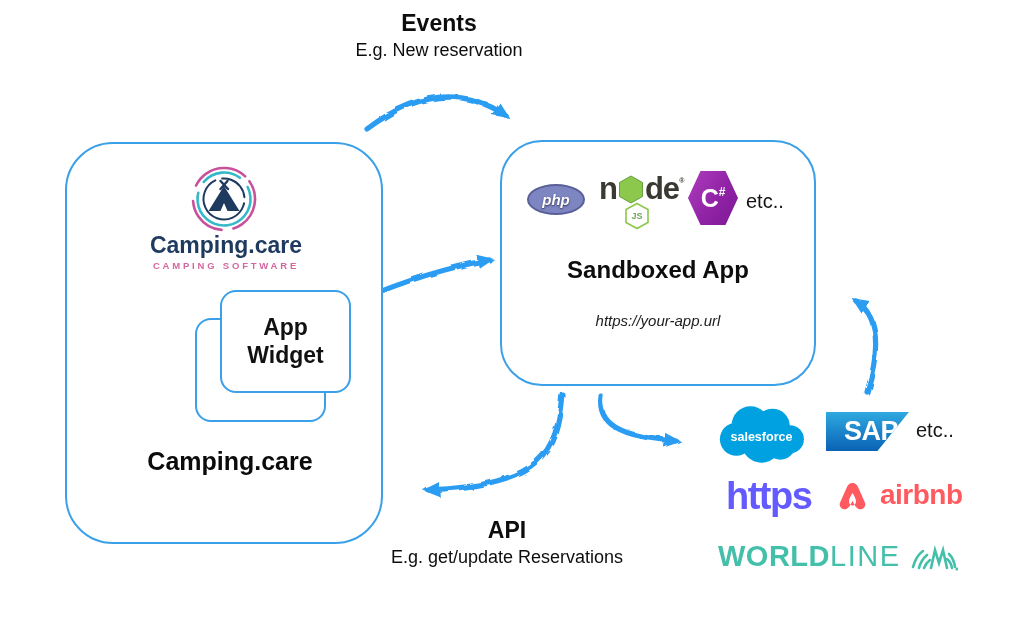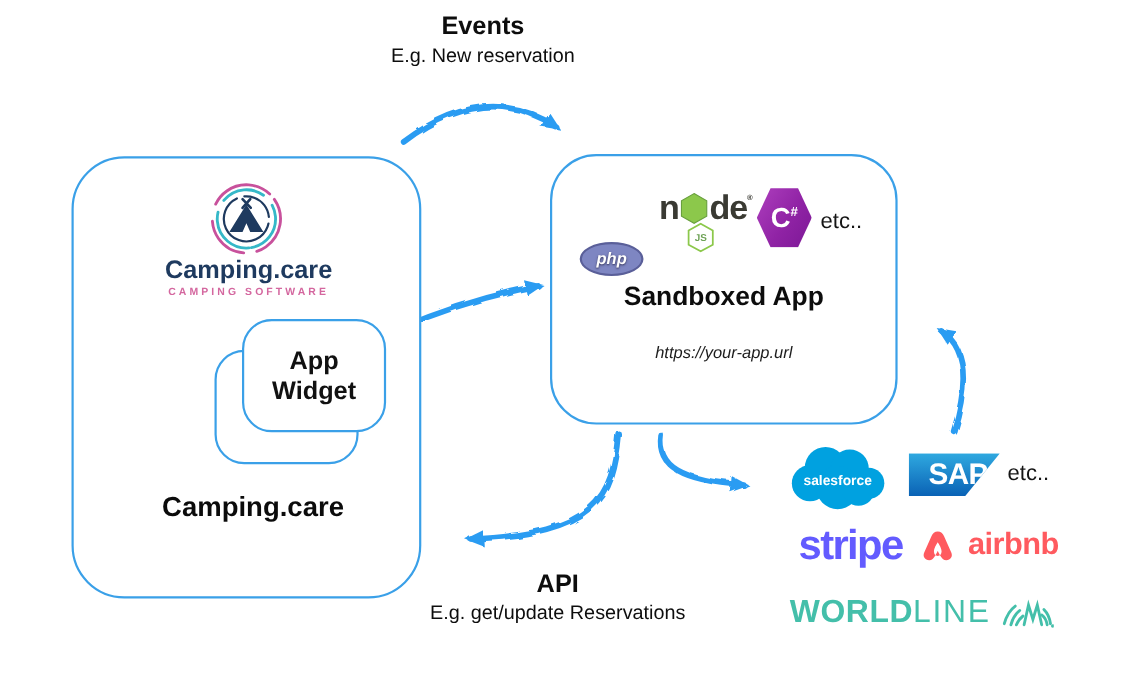--- a/index.html
+++ b/index.html
@@ -21,40 +21,40 @@
   .camping-box{left:65px;top:142px;width:318px;height:402px;border-radius:48px;}
   .sandbox-box{left:500px;top:140px;width:316px;height:246px;border-radius:42px;}
 
   
   .camping-wordmark{left:75px;top:230px;width:300px;font-size:23px;font-weight:700;color:#1E3A5F;}
   .camping-tagline{left:75px;top:258px;width:300px;font-size:9.5px;font-weight:700;letter-spacing:2.8px;color:#D4679F;}
   .camping-name{left:80px;top:447px;width:300px;font-size:25px;font-weight:700;color:#0b0b0b;}
 
   
   .widget-card{
-    position:absolute;background:#fff;border:2px solid #3AA0E8;border-radius:27px;box-sizing:border-box;
+    position:absolute;background:#fff;border:2px solid #3AA0E8;border-radius:16px;box-sizing:border-box;
   }
   .widget-back{left:195px;top:318px;width:131px;height:104px;z-index:1;}
   .widget-front{
     left:220px;top:290px;width:131px;height:103px;z-index:2;
     display:flex;align-items:center;justify-content:center;
     font-size:23px;font-weight:700;line-height:1.2;text-align:center;padding:0 18px;
   }
 
   
   .sandbox-title{left:508px;top:256px;width:300px;font-size:24px;font-weight:700;color:#0d0d0d;text-align:center;}
   .sandbox-url{left:508px;top:312px;width:300px;font-size:15px;font-style:italic;color:#1c1c1c;}
 
   
   .php-logo{
     left:527px;top:184px;width:58px;height:31px;border-radius:50%;
     background:#7E86C2;border:2px solid #5A5F99;box-sizing:border-box;
     display:flex;align-items:center;justify-content:center;
     font-size:15px;font-weight:800;font-style:italic;color:#fff;
-    text-shadow:0 1px 2px #2b2b4d;z-index:2;margin-top:36px;
+    text-shadow:0 1px 2px #2b2b4d;z-index:2;
   }
   .node-logo{left:599px;top:171px;width:94px;height:58px;z-index:2;}
   .node-word{display:flex;align-items:center;font-size:31px;font-weight:800;color:#3A3A33;letter-spacing:-1px;}
   .node-reg{font-size:7px;color:#3A3A33;align-self:flex-start;margin-top:6px;}
   .node-js{position:absolute;left:25px;top:31px;width:26px;height:28px;}
   .node-js-label{
     position:absolute;left:0;top:9px;width:26px;text-align:center;
     font-size:9px;font-weight:700;color:#6FA357;
   }
   .csharp-logo{
@@ -181,21 +181,21 @@
     </g>
     <text x="60" y="52" text-anchor="middle" fill="#fff" font-family="Liberation Sans, sans-serif" font-size="16" font-weight="600">salesforce</text>
   </svg>
 
   <div class="abs sap-logo">
     <span>SAP</span>
   </div>
 
   <div class="abs etc-text" style="left:916px;top:419px;">etc..</div>
 
-  <div class="abs stripe-logo">stripe</div>
+  <div class="abs stripe-logo">https</div>
 
   <div class="abs airbnb-logo">
     <svg width="41" height="41" viewBox="0 0 100 100">
       <path fill-rule="evenodd" fill="#FF5A5F" d="M50,10 C43,10 39,14 36,21 L20,57 C16,66 22,74 31,74 C37,74 41,70 45,63 C46.5,60.5 48,57.5 50,53
                C52,57.5 53.5,60.5 55,63 C59,70 63,74 69,74 C78,74 84,66 80,57 L64,21 C61,14 57,10 50,10 Z
                M50,34 C46,40.5 41.5,48 41.5,54 C41.5,60 45,64.5 50,64.5 C55,64.5 58.5,60 58.5,54
                C58.5,48 54,40.5 50,34 Z"></path>
     </svg>
     <span class="airbnb-text">airbnb</span>
   </div>

